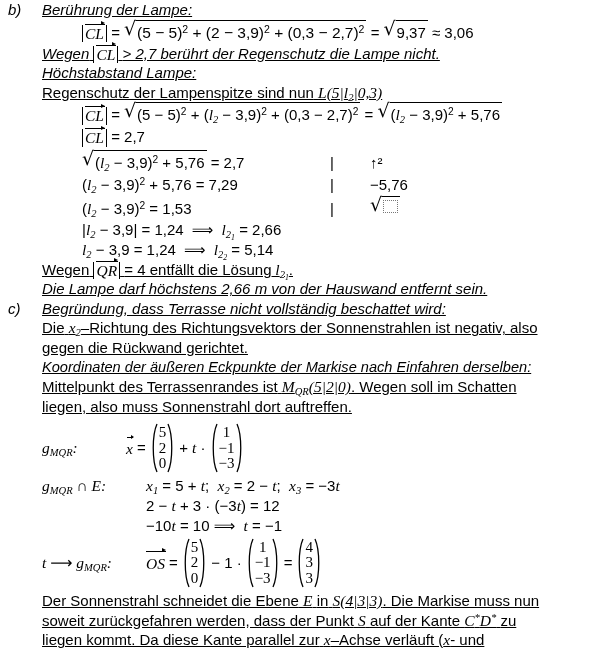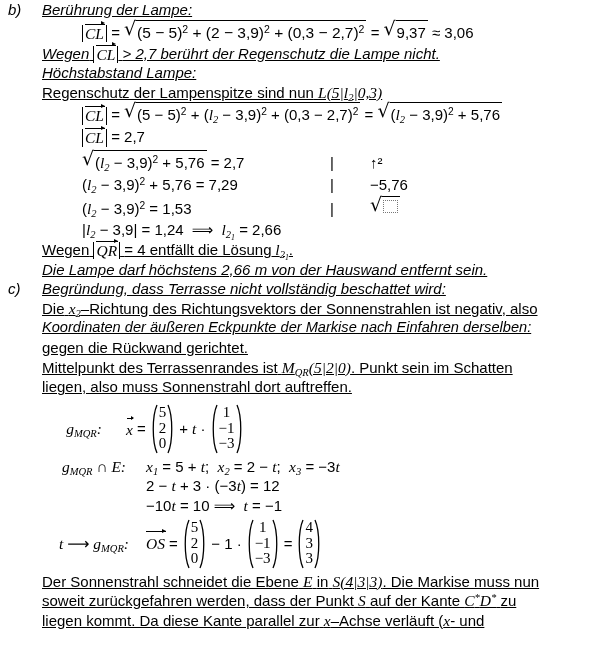--- a/index.html
+++ b/index.html
@@ -192,21 +192,20 @@
     display: flex;
     align-items: center;
     line-height: 22px;
     min-height: 22px;
     padding-left: 42px;
     box-sizing: border-box;
   }
   .glabel {
     width: 84px;
     flex: 0 0 84px;
-    text-align: center;
   }
   .glabel.wide { width: 104px; flex: 0 0 104px; }
   .spacer-line { height: 4px; }
   .tightline { line-height: 19.6px; min-height: 19.6px; }
   .nowrap { white-space: nowrap; }
   .op { font-family: "Liberation Sans", sans-serif; font-style: normal; }
 </style>
 </head>
 <body>
 
@@ -293,20 +292,28 @@
 
   <div class="eqrow tightline">
     <div style="flex:1 1 auto;">
       <span class="mathup">|<span class="math">l<sub>2</sub></span> − 3,9| = 1,24</span>
       <span class="op" style="padding:0 4px;">⟹</span>
       <span class="math">l<sub>2<sub>1</sub></sub></span>
       <span class="mathup">= 2,66</span>
     </div>
   </div>
 
+  <div class="eqrow tightline">
+    <div style="flex:1 1 auto;">
+      <span class="mathup"><span class="math">l<sub>2</sub></span> − 3,9 = 1,24</span>
+      <span class="op" style="padding:0 4px;">⟹</span>
+      <span class="math">l<sub>2<sub>2</sub></sub></span>
+      <span class="mathup">= 5,14</span>
+    </div>
+  </div>
 
   <div class="row">
     <div class="marker"></div>
     <div class="body-col">
       <span>Wegen</span>
       <span class="absv"><span class="vecarrow math">QR</span></span>
       <span>= 4 entfällt die Lösung</span><span class="math"> l<sub>2<sub>1</sub></sub></span><span>.</span>
     </div>
   </div>
 
@@ -323,33 +330,33 @@
   <div class="row">
     <div class="marker"></div>
     <div class="body-col">
       <span>Die</span>
       <span class="math">x<sub>2</sub></span><span>–Richtung des Richtungsvektors der Sonnenstrahlen ist negativ, also</span>
     </div>
   </div>
 
   <div class="row">
     <div class="marker"></div>
+    <div class="body-col">gegen die Rückwand gerichtet.</div>
+  </div>
+
+  <div class="row">
+    <div class="marker"></div>
     <div class="body-col it" style="font-size:14.6px;">Koordinaten der äußeren Eckpunkte der Markise nach Einfahren derselben:</div>
   </div>
 
   <div class="row">
     <div class="marker"></div>
-    <div class="body-col">gegen die Rückwand gerichtet.</div>
-  </div>
-
-  <div class="row">
-    <div class="marker"></div>
     <div class="body-col">
       <span>Mittelpunkt des Terrassenrandes ist</span>
-      <span class="math nowrap">M<sub>QR</sub>(5|2|0)</span><span>. Punkt sein im Schatten</span>
+      <span class="math nowrap">M<sub>QR</sub>(5|2|0)</span><span>. Wegen soll im Schatten</span>
     </div>
   </div>
 
   <div class="row">
     <div class="marker"></div>
     <div class="body-col">liegen, also muss Sonnenstrahl dort auftreffen.</div>
   </div>
 
   <div class="spacer-line"></div>
 

